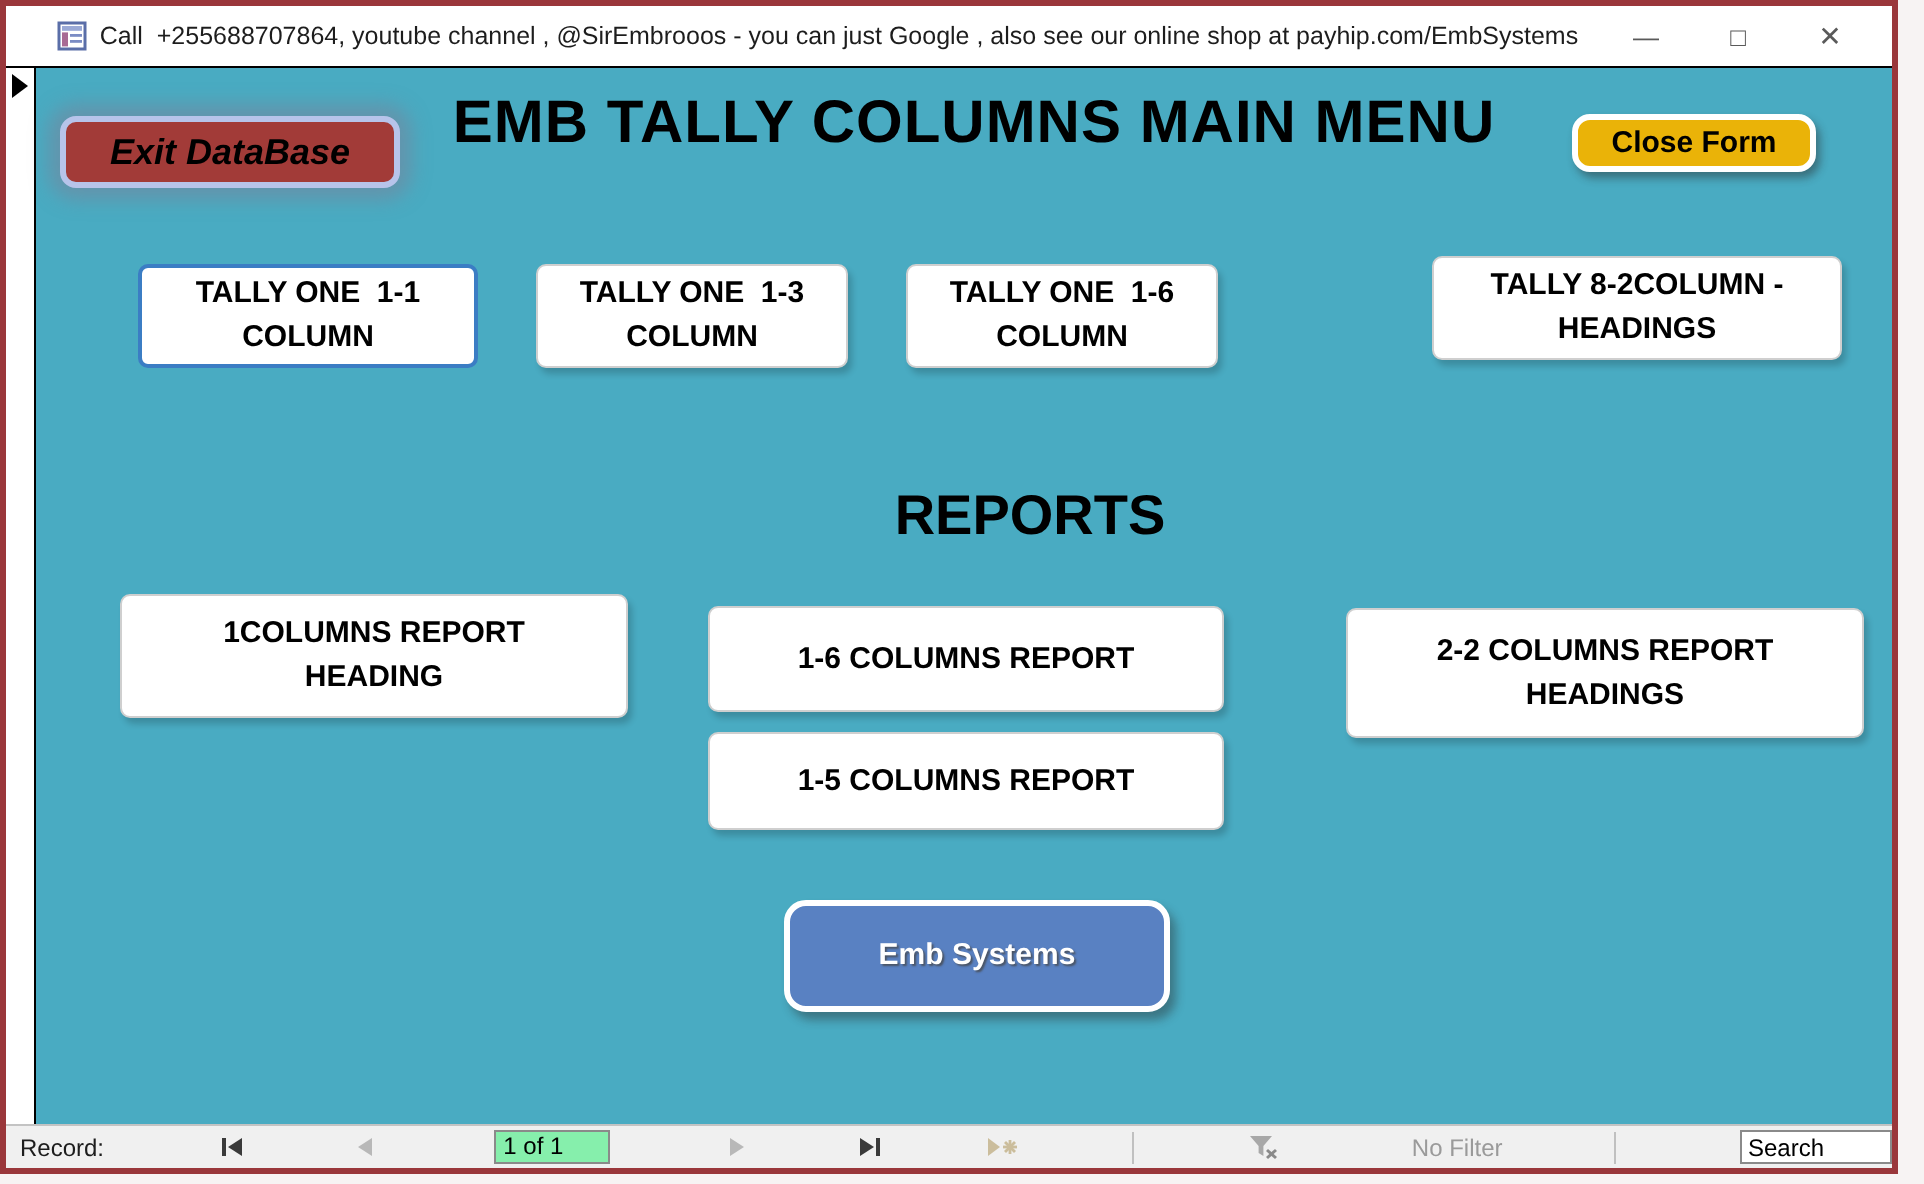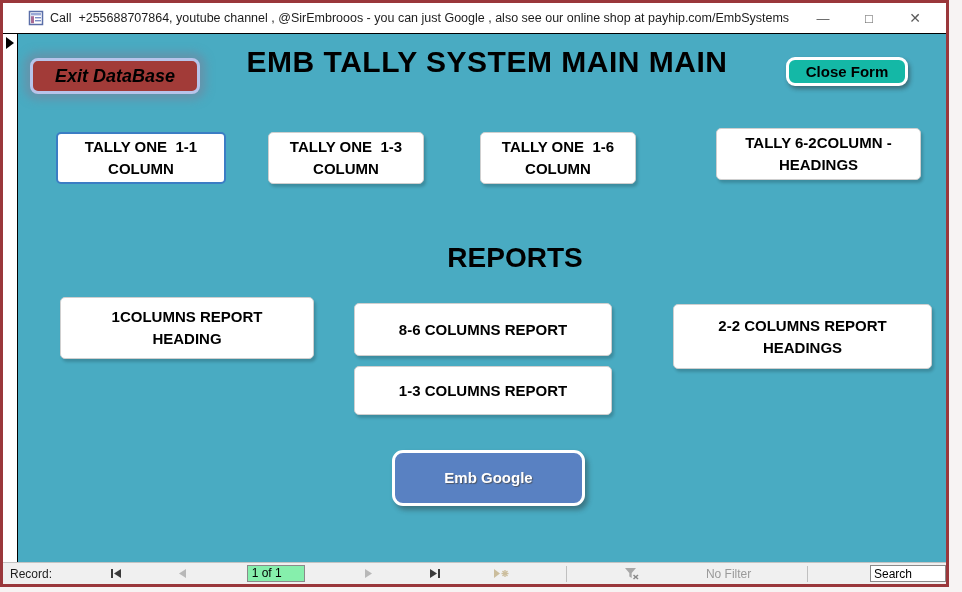--- a/index.html
+++ b/index.html
@@ -37,30 +37,30 @@
     left:12px; top:24px; width:170px; height:36px;
     background:#A23B38; border:3px solid #b7c4ea; border-radius:8px;
     font-size:18px; box-shadow:0 0 9px 6px rgba(120,132,155,0.55);font-style:italic;
   }
   .main-title {
     position:absolute; left:469px; top:11px; transform:translateX(-50%);
     font-size:30px; font-weight:bold; color:#000; white-space:nowrap; letter-spacing:0.5px;
   }
   .close-btn {
     left:768px; top:23px; width:122px; height:29px;
-    background:#14b8a6; border:3px solid #ffffff; border-radius:9px;
+    background:#eab308; border:3px solid #ffffff; border-radius:9px;
     font-size:15px; box-shadow:2px 3px 4px rgba(40,40,40,0.45);
   }
   .white-btn {
     background:#ffffff; border:1px solid #cfcfcf; border-radius:5px;
     font-size:15px; line-height:1.45; box-shadow:2px 3px 3px rgba(0,0,0,0.18);
   }
-  .tally-1 { left:38px;  top:98px; width:170px; height:52px; border:2px solid #3B7DC4; box-shadow:none; }
+  .tally-1 { left:51px;  top:98px; width:170px; height:52px; border:2px solid #3B7DC4; box-shadow:none; }
   .tally-2 { left:250px; top:98px; width:156px; height:52px; }
-  .tally-3 { left:462px; top:98px; width:156px; height:52px; }
+  .tally-3 { left:435px; top:98px; width:156px; height:52px; }
   .tally-4 { left:698px; top:94px; width:205px; height:52px; }
   .reports-heading {
     position:absolute; left:497px; top:208px; transform:translateX(-50%);
     font-size:28px; font-weight:bold; color:#000; white-space:nowrap;
   }
   .rep-1 { left:42px;  top:263px; width:254px; height:62px; }
   .rep-2 { left:336px; top:269px; width:258px; height:53px; }
   .rep-3 { left:655px; top:270px; width:259px; height:65px; }
   .rep-4 { left:336px; top:332px; width:258px; height:49px; }
   .brand-btn {
@@ -110,43 +110,43 @@
   </div>
 
   <div class="formarea">
     <div class="selector-col">
       <div class="sel-arrow"></div>
     </div>
 
     <div class="canvas">
 
       <div class="btn exit-btn">Exit DataBase</div>
-      <div class="main-title">EMB TALLY SYSTEM MAIN MAIN</div>
+      <div class="main-title">EMB TALLY COLUMNS MAIN MENU</div>
       <div class="btn close-btn">Close Form</div>
 
       <div class="btn white-btn tally-1">TALLY ONE&nbsp; 1-1
 COLUMN</div>
       <div class="btn white-btn tally-2">TALLY ONE&nbsp; 1-3
 COLUMN</div>
       <div class="btn white-btn tally-3">TALLY ONE&nbsp; 1-6
 COLUMN</div>
-      <div class="btn white-btn tally-4">TALLY 6-2COLUMN -
+      <div class="btn white-btn tally-4">TALLY 8-2COLUMN -
 HEADINGS</div>
 
       <div class="reports-heading">REPORTS</div>
 
       <div class="btn white-btn rep-1">1COLUMNS REPORT
 HEADING</div>
-      <div class="btn white-btn rep-2">8-6 COLUMNS REPORT</div>
+      <div class="btn white-btn rep-2">1-6 COLUMNS REPORT</div>
       <div class="btn white-btn rep-3">2-2 COLUMNS REPORT
 HEADINGS</div>
-      <div class="btn white-btn rep-4">1-3 COLUMNS REPORT</div>
+      <div class="btn white-btn rep-4">1-5 COLUMNS REPORT</div>
 
       <div class="btn brand-btn">
-        <div>Emb Google</div>
+        <div>Emb Systems</div>
       </div>
 
     </div>
   </div>
 
   <div class="navbar">
     <span class="lbl">Record:</span>
 
     <span class="nav-ic">
       <svg width="11" height="9" viewBox="0 0 11 9">

